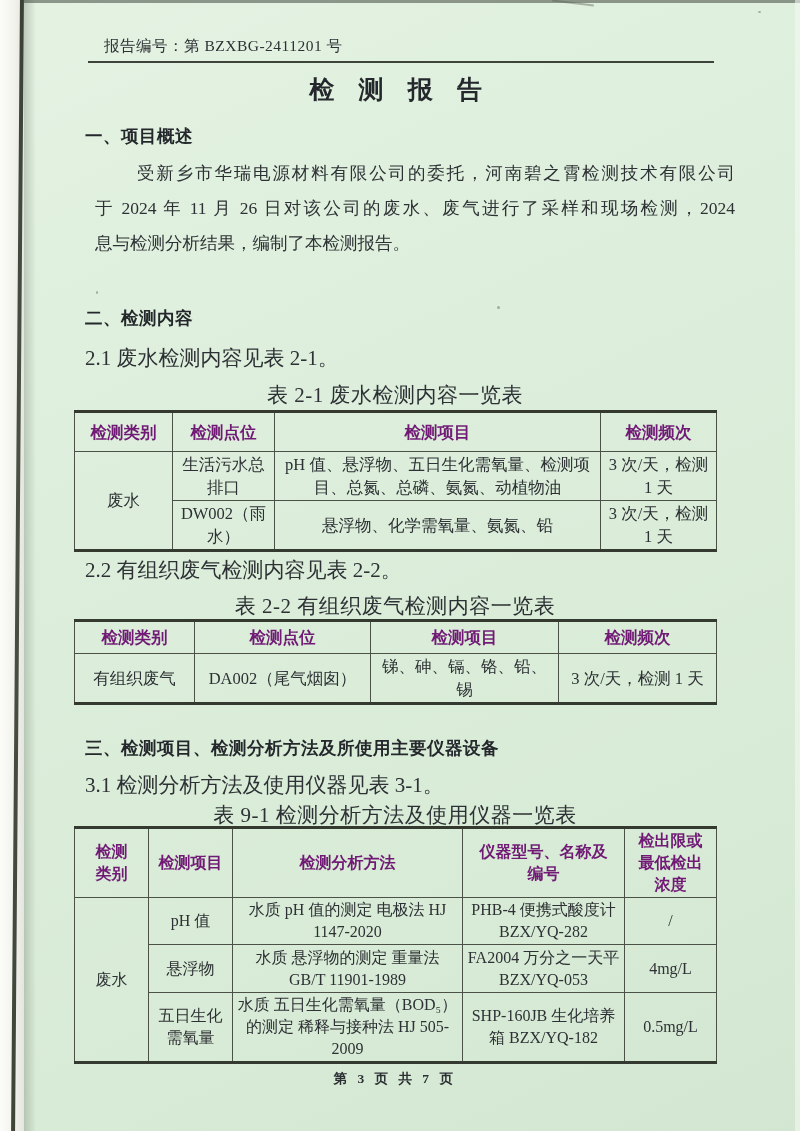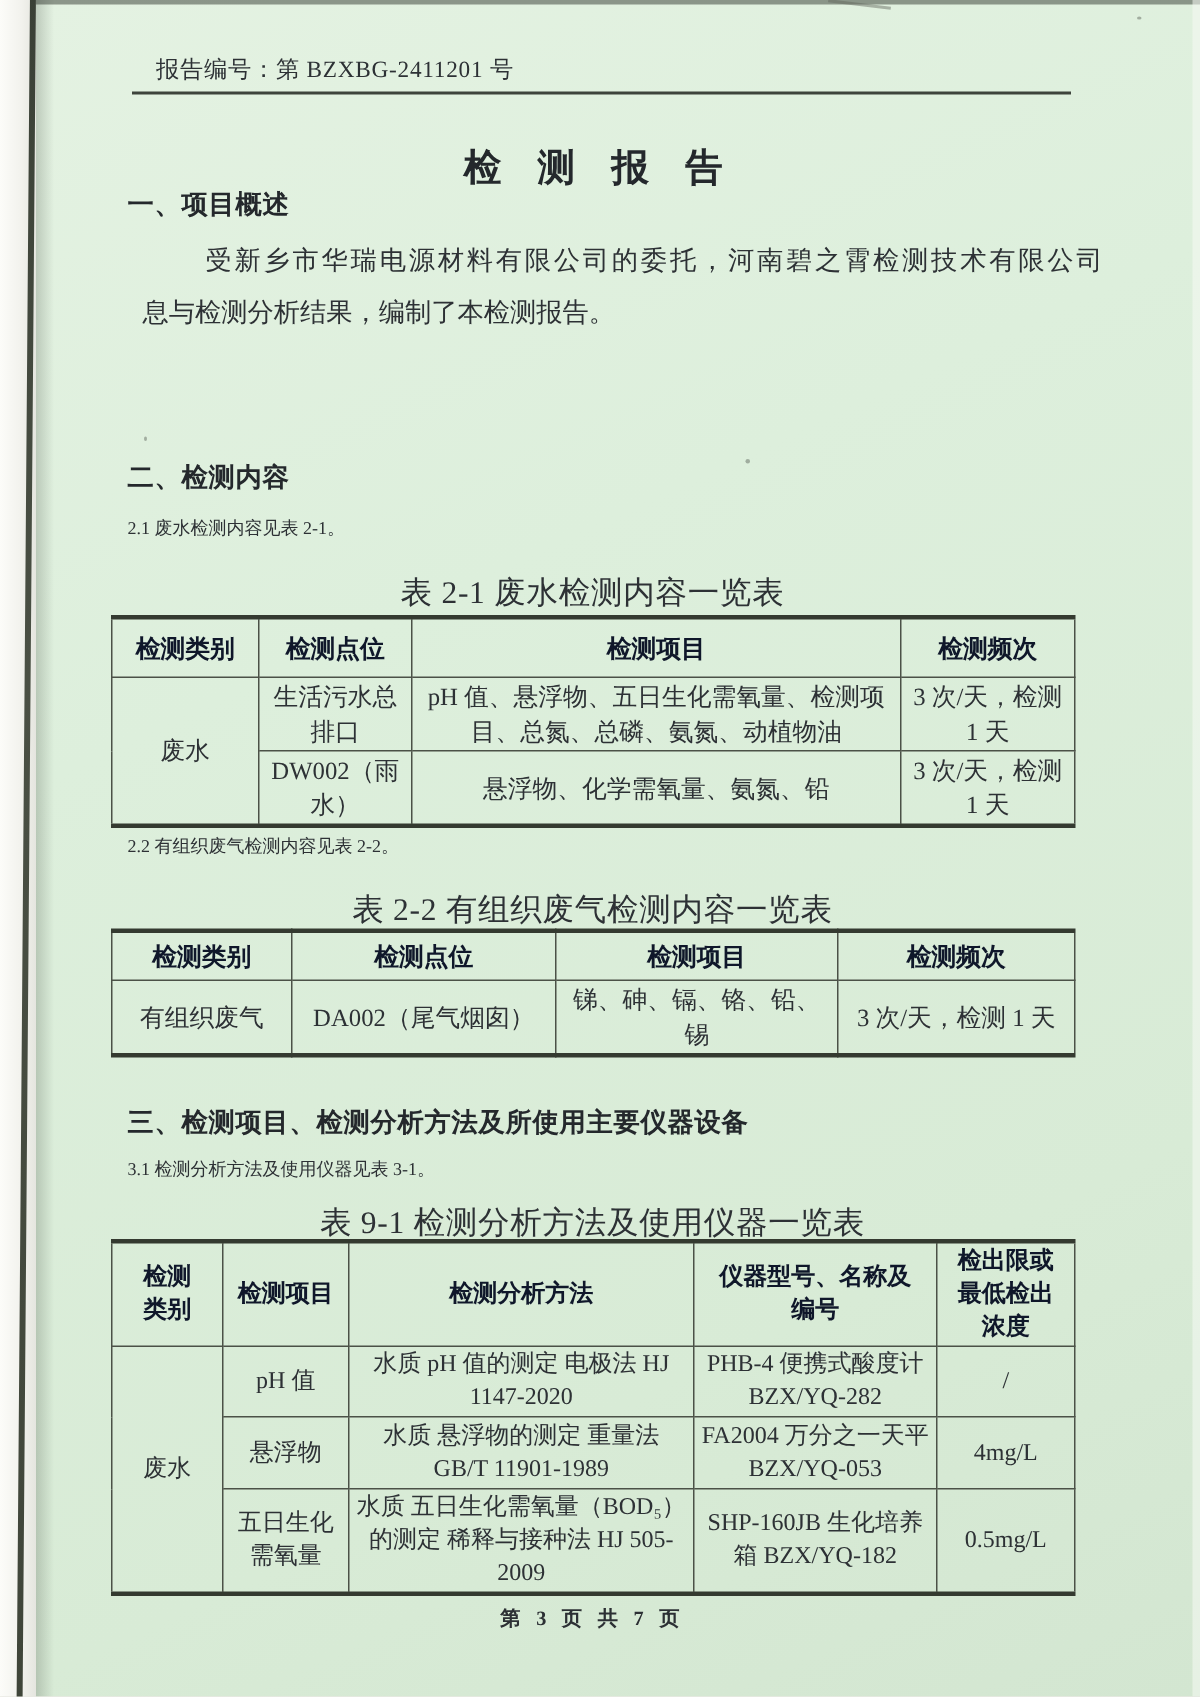--- a/index.html
+++ b/index.html
@@ -19,43 +19,43 @@
     background:linear-gradient(155deg,#e4f2e2 0%,#ddefdc 35%,#d8ebd6 75%,#d3e6d1 100%);}
   .page::before{content:"";position:absolute;left:0;top:0;width:12px;height:100%;
     background:linear-gradient(to right,rgba(90,100,88,0.28),rgba(90,100,88,0));}
   .top-shadow{position:absolute;left:24px;top:0;width:776px;height:3px;background:rgba(52,58,50,0.5);}
   .right-band{position:absolute;right:0;top:0;width:5px;height:1131px;background:rgba(246,250,244,0.55);}
 
   .abs{position:absolute;}
   .report-no{left:104px;top:36px;font-size:15.5px;letter-spacing:0.5px;}
   .rule{left:88px;top:61px;width:626px;height:2px;background:#3e443c;}
   .title{left:0;top:73px;width:800px;text-align:center;font-size:25px;font-weight:bold;
-    letter-spacing:9px;color:#24282c;margin-top:22px;}
+    letter-spacing:9px;color:#24282c;}
   .heading{font-weight:bold;font-size:17.5px;color:#24282c;letter-spacing:0.5px;}
   .h1{left:85px;top:124px;}
   .h2{left:85px;top:306px;}
   .h3{left:85px;top:736px;}
   .para{left:85px;top:156px;width:640px;font-size:17.5px;line-height:35px;margin-left:10px;}
   .pline{width:640px;}
   .jl{text-align:justify;text-align-last:justify;}
   .indent{padding-left:42px;width:598px;}
-  .subline{font-size:12px;}
+  .subline{font-size:21px;}
   .s21{left:85px;top:344px;}
   .s22{left:85px;top:556px;}
   .s31{left:85px;top:771px;}
   .caption{left:74px;width:642px;text-align:center;font-size:21px;letter-spacing:0.5px;}
   .c21{top:381px;}
   .c22{top:592px;}
   .c31{top:801px;}
 
   table{border-collapse:collapse;table-layout:fixed;
     border-top:3px solid #343a30;border-bottom:3px solid #343a30;}
   td,th{border:1px solid #4b5147;padding:1px 4px;text-align:center;vertical-align:middle;
     overflow:hidden;}
-  th{font-weight:bold;color:#0f172a;}
+  th{font-weight:bold;color:#701a75;}
   .t21{left:74px;top:410px;width:642px;font-size:16.5px;line-height:23px;}
   .t22{left:74px;top:619px;width:642px;font-size:16.5px;line-height:23px;}
   .t31{left:74px;top:826px;width:642px;font-size:16px;line-height:22px;}
   .pre{white-space:pre-line;}
   .footer{left:74px;top:1070px;width:642px;text-align:center;font-size:13.5px;
     font-weight:bold;letter-spacing:3.5px;color:#2c3034;}
 
   .speck{position:absolute;border-radius:50%;background:rgba(70,75,68,0.4);}
   .sp1{left:497px;top:306px;width:3px;height:3px;}
   .sp2{left:96px;top:291px;width:2px;height:3px;}
@@ -76,20 +76,21 @@
 <div class="speck sp2"></div>
 <div class="speck sp3"></div>
 
 <div class="abs report-no">报告编号：第 BZXBG-2411201 号</div>
 <div class="abs rule"></div>
 <div class="abs title">检 测 报 告</div>
 
 <div class="abs heading h1">一、项目概述</div>
 <div class="abs para">
   <div class="pline jl indent">受新乡市华瑞电源材料有限公司的委托，河南碧之霄检测技术有限公司</div>
+  <div class="pline jl">于 2024 年 11 月 26 日对该公司的废水、废气进行了采样和现场检测，2024</div>
   <div class="pline">息与检测分析结果，编制了本检测报告。</div>
 </div>
 
 <div class="abs heading h2">二、检测内容</div>
 <div class="abs subline s21">2.1 废水检测内容见表 2-1。</div>
 <div class="abs caption c21">表 2-1 废水检测内容一览表</div>
 
 <table class="abs t21">
   <colgroup>
       <col style="width:98px">

